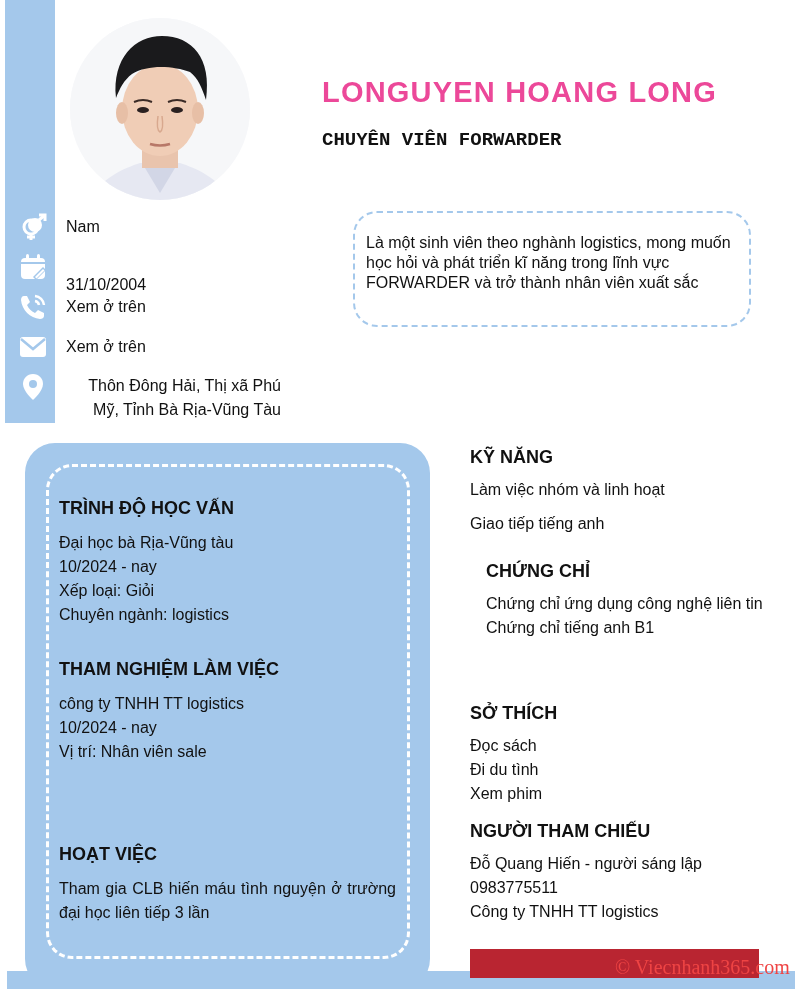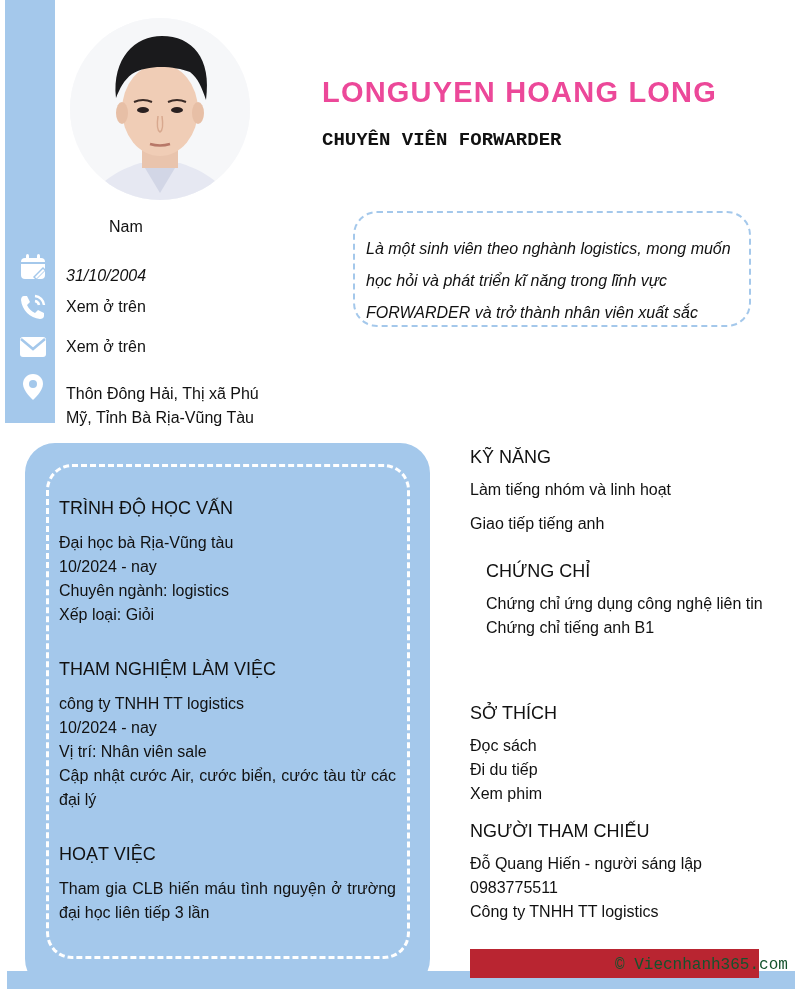--- a/index.html
+++ b/index.html
@@ -11,36 +11,36 @@
   .avatar svg { width: 100%; height: 100%; display: block; }
 
   .name { position: absolute; left: 322px; top: 76px; font-size: 29px; font-weight: 700; letter-spacing: 1.2px; color: #ec4899; }
   .job-title { position: absolute; left: 322px; top: 129px; font-size: 19px; font-weight: 700; color: #111; font-family: Liberation Mono, monospace; }
 
   .info-row { position: absolute; left: 0; width: 300px; height: 40px; }
   .info-icon { position: absolute; left: 19px; width: 28px; height: 28px; display: flex; align-items: center; justify-content: center; }
   .info-icon svg { width: 28px; height: 28px; }
   .info-text { position: absolute; left: 66px; font-size: 16px; line-height: 24px; color: #111; width: 215px; }
 
-  .objective { position: absolute; left: 353px; top: 211px; width: 398px; height: 116px; border: 2px dashed #a4c8eb; border-radius: 24px; padding: 20px 10px 0 11px; font-size: 16px; line-height: 32px; color: #111; font-style: italic; }
+  .objective { position: absolute; left: 353px; top: 211px; width: 398px; height: 116px; border: 2px dashed #a4c8eb; border-radius: 24px; padding: 20px 10px 0 11px; font-size: 16px; line-height: 20px; color: #111; }
 
   .card { position: absolute; left: 25px; top: 443px; width: 405px; height: 546px; background: #a4c8eb; border-radius: 30px 30px 30px 30px; }
   .card-dash { position: absolute; left: 46px; top: 464px; width: 364px; height: 495px; border: 3px dashed #ffffff; border-radius: 26px; }
   .bottom-bar { position: absolute; left: 7px; top: 971px; width: 788px; height: 18px; background: #a4c8eb; }
 
   .sec { position: absolute; }
-  .sec-title { font-size: 18px; font-weight: 400; color: #111; line-height: 24px; }
+  .sec-title { font-size: 18px; font-weight: 700; color: #111; line-height: 24px; }
   .sec-line { font-size: 16px; line-height: 24px; color: #111; }
   .justify { text-align: justify; }
 
   .left-sec { left: 59px; width: 337px; }
   .right-sec { left: 470px; width: 289px; }
 
   .watermark-bar { position: absolute; left: 470px; top: 949px; width: 289px; height: 29px; background: #b92531; }
-  .watermark-text { position: absolute; left: 615px; top: 956px; font-family: Liberation Mono, monospace; font-size: 16px; color: #14532d; white-space: nowrap; }
+  .watermark-text { position: absolute; left: 615px; top: 956px; font-family: Liberation Serif, serif; font-size: 20px; color: #ef4444; white-space: nowrap; }
 </style>
 </head>
 <body>
 
 <div class="side-strip"></div>
 
 <div class="avatar">
   <svg viewBox="0 0 180 182">
     <rect width="180" height="182" fill="#f6f7f9"></rect>
 
@@ -63,21 +63,21 @@
 
     <path d="M88 98 Q86 112 90 114 Q94 112 92 98" stroke="#d8a88e" stroke-width="1.5" fill="none"></path>
 
     <path d="M80 126 Q90 129 100 126" stroke="#b87868" stroke-width="2.5" fill="none"></path>
   </svg>
 </div>
 
 <div class="name">LONGUYEN HOANG LONG</div>
 <div class="job-title">CHUYÊN VIÊN FORWARDER</div>
 
-<div class="info-row" style="top:210px;margin-left:43px;">
+<div class="info-row" style="top:210px;">
   <span class="info-icon" style="top:3px;">
     <svg viewBox="0 0 28 28">
         <circle cx="12" cy="14" r="7" fill="none" stroke="#fff" stroke-width="3"></circle>
         <line x1="12" y1="21" x2="12" y2="27" stroke="#fff" stroke-width="3"></line>
         <line x1="8" y1="24" x2="16" y2="24" stroke="#fff" stroke-width="3"></line>
         <circle cx="16" cy="12" r="7" fill="#fff"></circle>
         <line x1="20" y1="7" x2="26" y2="2" stroke="#fff" stroke-width="3"></line>
         <path d="M20 2 L26 2 L26 8" stroke="#fff" stroke-width="3" fill="none"></path>
       </svg>
   </span>
@@ -87,21 +87,21 @@
   <span class="info-icon" style="top:3px;">
     <svg viewBox="0 0 28 28">
         <rect x="2" y="5" width="24" height="21" rx="4" fill="#fff"></rect>
         <rect x="2" y="9" width="24" height="2" fill="#a4c8eb"></rect>
         <rect x="7" y="1" width="3" height="6" rx="1.5" fill="#fff"></rect>
         <rect x="18" y="1" width="3" height="6" rx="1.5" fill="#fff"></rect>
         <path d="M14 24 L24 14 L27 17 L17 27 Z" fill="#a4c8eb"></path>
         <path d="M16 24 L24 16 L25.5 17.5 L17.5 25.5 Z" fill="#fff"></path>
       </svg>
   </span>
-  <span class="info-text" style="top:14px;font-style:italic;">31/10/2004</span>
+  <span class="info-text" style="top:23px;">31/10/2004</span>
 </div>
 <div class="info-row" style="top:290px;">
   <span class="info-icon" style="top:3px;">
     <svg viewBox="0 0 28 28">
         <path d="M5 3 C3 3 2 5 2 7 C3 17 11 25 21 26 C23 26 25 25 25 23 L25 20 L19 17 L16 20 C12 18 10 16 8 12 L11 9 L8 3 Z" fill="#fff"></path>
         <path d="M16 8 A5 5 0 0 1 20 12" stroke="#fff" stroke-width="2.5" fill="none"></path>
         <path d="M16 3 A10 10 0 0 1 25 12" stroke="#fff" stroke-width="2.5" fill="none"></path>
       </svg>
   </span>
   <span class="info-text" style="top:5px;">Xem ở trên</span>
@@ -115,74 +115,73 @@
   </span>
   <span class="info-text" style="top:5px;">Xem ở trên</span>
 </div>
 <div class="info-row" style="top:370px; height:52px;">
   <span class="info-icon" style="top:3px;">
     <svg viewBox="0 0 28 28">
         <path d="M14 1 C8 1 4 5.5 4 11 C4 18 14 27 14 27 C14 27 24 18 24 11 C24 5.5 20 1 14 1 Z" fill="#fff"></path>
         <circle cx="14" cy="11" r="4" fill="#a4c8eb"></circle>
       </svg>
   </span>
-  <span class="info-text" style="top:12px;">Thôn Đông Hải, Thị xã Phú Mỹ, Tỉnh Bà Rịa-Vũng Tàu</span>
+  <span class="info-text" style="top:4px;text-align:right;">Thôn Đông Hải, Thị xã Phú Mỹ, Tỉnh Bà Rịa-Vũng Tàu</span>
 </div>
 
 <div class="objective">
   <span>Là một sinh viên theo nghành logistics, mong muốn học hỏi và phát triển kĩ năng trong lĩnh vực FORWARDER và trở thành nhân viên xuất sắc</span>
 </div>
 
 <div class="card"></div>
 <div class="bottom-bar"></div>
 <div class="card-dash"></div>
 
 <div class="sec left-sec" style="top:496px;">
   <div class="sec-title">TRÌNH ĐỘ HỌC VẤN</div>
   <div style="height:11px;"></div>
   <div class="sec-line">Đại học bà Rịa-Vũng tàu</div>
   <div class="sec-line">10/2024 - nay</div>
+  <div class="sec-line">Xếp loại: Giỏi</div>
   <div class="sec-line">Chuyên ngành: logistics</div>
-  <div class="sec-line">Xếp loại: Giỏi</div>
 </div>
 
 <div class="sec left-sec" style="top:657px;">
   <div class="sec-title">THAM NGHIỆM LÀM VIỆC</div>
   <div style="height:11px;"></div>
   <div class="sec-line">công ty TNHH TT logistics</div>
   <div class="sec-line">10/2024 - nay</div>
   <div class="sec-line">Vị trí: Nhân viên sale</div>
-  <div class="sec-line justify">Cập nhật cước Air, cước biển, cước tàu từ các đại lý</div>
 </div>
 
 <div class="sec left-sec" style="top:842px;">
   <div class="sec-title">HOẠT VIỆC</div>
   <div style="height:11px;"></div>
   <div class="sec-line justify">Tham gia CLB hiến máu tình nguyện ở trường đại học liên tiếp 3 lần</div>
 </div>
 
 <div class="sec right-sec" style="top:445px;">
   <div class="sec-title">KỸ NĂNG</div>
   <div style="height:9px;"></div>
-  <div class="sec-line" style="margin-bottom:10px;">Làm tiếng nhóm và linh hoạt</div>
+  <div class="sec-line" style="margin-bottom:10px;">Làm việc nhóm và linh hoạt</div>
   <div class="sec-line">Giao tiếp tiếng anh</div>
 </div>
 
 <div class="sec right-sec" style="top:559px;margin-left:16px;">
   <div class="sec-title">CHỨNG CHỈ</div>
   <div style="height:9px;"></div>
   <div class="sec-line justify">Chứng chỉ ứng dụng công nghệ liên tin</div>
   <div class="sec-line">Chứng chỉ tiếng anh B1</div>
 </div>
 
 <div class="sec right-sec" style="top:701px;">
   <div class="sec-title">SỞ THÍCH</div>
   <div style="height:9px;"></div>
   <div class="sec-line">Đọc sách</div>
-  <div class="sec-line">Đi du tiếp</div>
+  <div class="sec-line">Đi du tình</div>
   <div class="sec-line">Xem phim</div>
 </div>
 
 <div class="sec right-sec" style="top:819px;">
   <div class="sec-title">NGƯỜI THAM CHIẾU</div>
   <div style="height:9px;"></div>
   <div class="sec-line">Đỗ Quang Hiến - người sáng lập</div>
   <div class="sec-line">0983775511</div>
   <div class="sec-line">Công ty TNHH TT logistics</div>
 </div>

